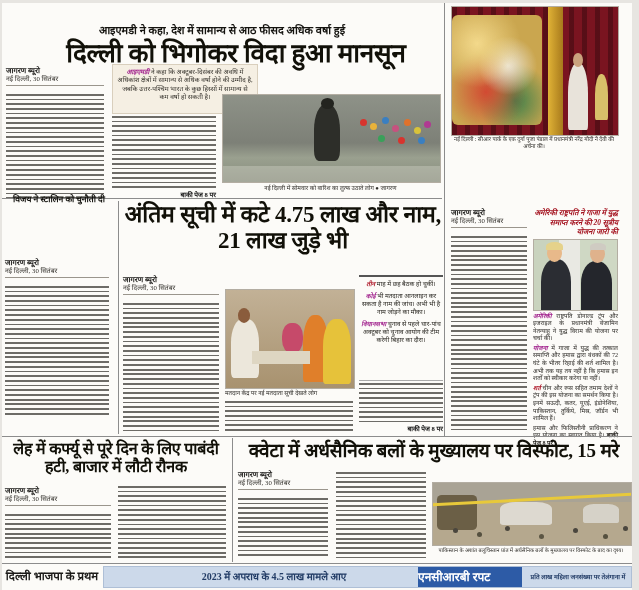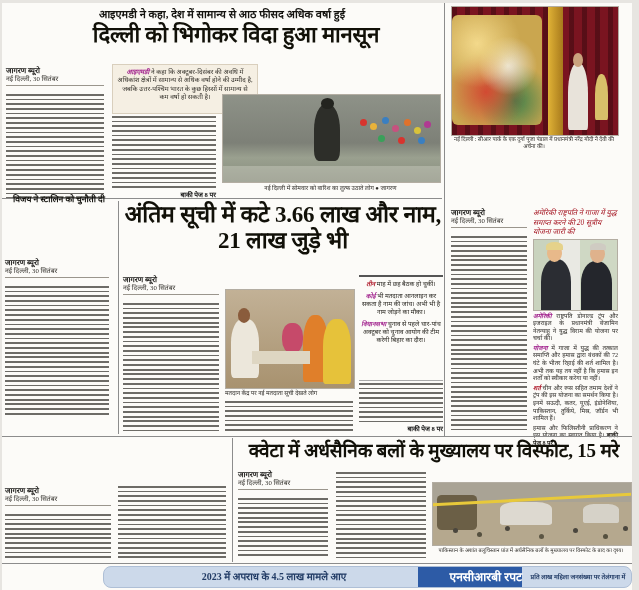--- a/index.html
+++ b/index.html
@@ -22,37 +22,37 @@
   .lead{color:#a2248e;font-weight:bold;font-style:italic;}
   .lead2{color:#a2248e;font-weight:bold;font-style:italic;}
   .leadr{color:#b02030;font-weight:bold;font-style:italic;}
   .photo{position:absolute;overflow:hidden;border:1px solid #b3ada2;background:#9a9a90;}
   .ph{position:absolute;}
   .vline{position:absolute;width:1px;background:#8c8c8c;}
   .hline{position:absolute;height:1px;background:#8c8c8c;}
   .callout{position:absolute;border-top:2px solid #555;border-bottom:1px solid #aaa;
            font-size:6.4px;line-height:8px;text-align:center;padding-top:3px;color:#2b2923;}
   .callout p{margin:0 0 4px 0;}
-  .subhead{color:#a3101d;font-weight:normal;font-style:italic;font-size:7.4px;line-height:9.5px;text-align:left;}
+  .subhead{color:#a3101d;font-weight:bold;font-style:italic;font-size:7.4px;line-height:9.5px;text-align:right;}
   .capj{font-size:6.1px;line-height:7.6px;text-align:justify;color:#2c2a26;}
   .capj p{margin:0 0 2px 0;}
   
   .bs-band{position:absolute;background:#ccd9ea;border:1px solid #aebfd6;}
-  .bs-badge{position:absolute;background:#2d5ba6;color:#fff;font-weight:bold;text-align:right;}
+  .bs-badge{position:absolute;background:#2d5ba6;color:#fff;font-weight:bold;text-align:left;}
   .bs-txt{position:absolute;font-weight:bold;color:#223c66;text-align:center;}
 </style>
 </head>
 <body>
 
 <div class="page">
   <div class="sheet"></div>
 
   <section class="story" style="left:2px;top:4px;width:440px;height:194px;">
-    <div class="kick" style="font-size:11px;margin-top:2px;">आइएमडी ने कहा, देश में सामान्य से आठ फीसद अधिक वर्षा हुई</div>
-    <h1 class="hl" style="font-size:22px;margin-top:2px;margin-left:28px;">दिल्ली को भिगोकर विदा हुआ मानसून</h1>
+    <div class="kick" style="font-size:11px;margin-top:18px;">आइएमडी ने कहा, देश में सामान्य से आठ फीसद अधिक वर्षा हुई</div>
+    <h1 class="hl" style="font-size:26px;margin-top:2px;margin-left:28px;">दिल्ली को भिगोकर विदा हुआ मानसून</h1>
 
     <div class="byline" style="left:4px;top:62px;width:98px;">
       <span class="by">जागरण ब्यूरो</span>
       <span class="dt">नई दिल्ली, 30 सितंबर</span>
     </div>
     <div class="ftx" style="left:4px;top:90px;width:98px;height:104px;"></div>
 
     <div class="quote" style="left:110px;top:60px;width:136px;height:42px;">
       <span class="lead">आइएमडी</span>
       <span>ने कहा कि अक्टूबर-दिसंबर की अवधि में अधिकांश क्षेत्रों में सामान्य से अधिक वर्षा होने की उम्मीद है, जबकि उत्तर-पश्चिम भारत के कुछ हिस्सों में सामान्य से कम वर्षा हो सकती है।</span>
@@ -79,21 +79,21 @@
     <div class="byline" style="left:3px;top:68px;width:104px;">
       <span class="by">जागरण ब्यूरो</span>
       <span class="dt">नई दिल्ली, 30 सितंबर</span>
     </div>
     <div class="ftx" style="left:3px;top:96px;width:104px;height:132px;"></div>
   </section>
 
   <div class="vline" style="left:118px;top:201px;height:233px;"></div>
 
   <section class="story" style="left:121px;top:201px;width:324px;height:233px;">
-    <h2 class="hl" style="font-size:23px;margin-top:1px;">अंतिम सूची में कटे 3.66 लाख और नाम, 21 लाख जुड़े भी</h2>
+    <h2 class="hl" style="font-size:23px;margin-top:1px;">अंतिम सूची में कटे 4.75 लाख और नाम, 21 लाख जुड़े भी</h2>
 
     <div class="byline" style="left:2px;top:74px;width:96px;">
       <span class="by">जागरण ब्यूरो</span>
       <span class="dt">नई दिल्ली, 30 सितंबर</span>
     </div>
     <div class="ftx" style="left:2px;top:102px;width:96px;height:128px;"></div>
 
     <div class="photo" style="left:104px;top:88px;width:128px;height:98px;">
       <div class="ph" style="inset:0;background:linear-gradient(180deg,#c2b196 0%,#a8926f 100%);"></div>
       <div class="ph" style="left:4%;top:30%;width:22%;height:60%;background:#ece7db;border-radius:40% 40% 10% 10%;"></div>
@@ -155,20 +155,21 @@
       <div class="capj">
         <span>हमास और फिलिस्तीनी प्राधिकरण ने इस योजना का स्वागत किया है।</span>
         <b>बाकी पेज 8 पर</b>
       </div>
     </div>
   </section>
 
   <div class="hline" style="left:2px;top:436px;width:630px;"></div>
 
   <section class="story" style="left:2px;top:438px;width:228px;height:124px;">
+    <h2 class="hl" style="font-size:16px;margin-top:2px;">लेह में कर्फ्यू से पूरे दिन के लिए पाबंदी हटी, बाजार में लौटी रौनक</h2>
     <div class="byline" style="left:3px;top:48px;width:106px;">
       <span class="by">जागरण ब्यूरो</span>
       <span class="dt">नई दिल्ली, 30 सितंबर</span>
     </div>
     <div class="ftx" style="left:3px;top:76px;width:106px;height:44px;"></div>
     <div class="ftx" style="left:116px;top:48px;width:108px;height:72px;"></div>
   </section>
 
   <div class="vline" style="left:232px;top:438px;height:124px;"></div>
 
@@ -189,19 +190,20 @@
       <div class="ph" style="left:10%;top:72%;width:5px;height:5px;border-radius:50%;background:#4a463e;
            box-shadow:24px 4px 0 #55503f,52px -2px 0 #4a463e,86px 6px 0 #5c5644,120px 0 0 #4a463e,150px 6px 0 #55503f,170px -2px 0 #4a463e;"></div>
       <div class="ph" style="left:-2%;top:24%;width:104%;height:3px;background:#e8c93a;transform:rotate(-3deg);"></div>
     </div>
     <div class="cap" style="left:196px;top:109px;width:198px;font-size:5.4px;">पाकिस्तान के अशांत बलूचिस्तान प्रांत में अर्धसैनिक बलों के मुख्यालय पर विस्फोट के बाद का दृश्य।</div>
   </section>
 
   <div class="hline" style="left:2px;top:563px;width:630px;"></div>
 
   <section class="abs" style="left:2px;top:565px;width:630px;height:23px;">
-    <div class="bs-band" style="left:101px;top:1px;width:527px;height:20px;border-radius:8px;">
+    <div class="abs" style="left:0;top:0;width:100px;height:23px;background:#fcfbf8;font-weight:bold;font-size:11.5px;text-align:center;line-height:22px;">दिल्ली भाजपा के प्रथम</div>
+    <div class="bs-band" style="left:101px;top:1px;width:527px;height:20px;">
       <div class="bs-txt" style="left:60px;top:0;width:220px;font-size:10px;line-height:20px;">2023 में अपराध के 4.5 लाख मामले आए</div>
       <div class="bs-badge" style="left:314px;top:0;width:104px;height:20px;font-size:12px;line-height:20px;">एनसीआरबी रपट</div>
       <div class="bs-txt" style="left:424px;top:0;width:100px;font-size:6.4px;line-height:20px;">प्रति लाख महिला जनसंख्या पर तेलंगाना में अपराध दर ज्यादा</div>
     </div>
   </section>
 </div>
 
 </body></html>

